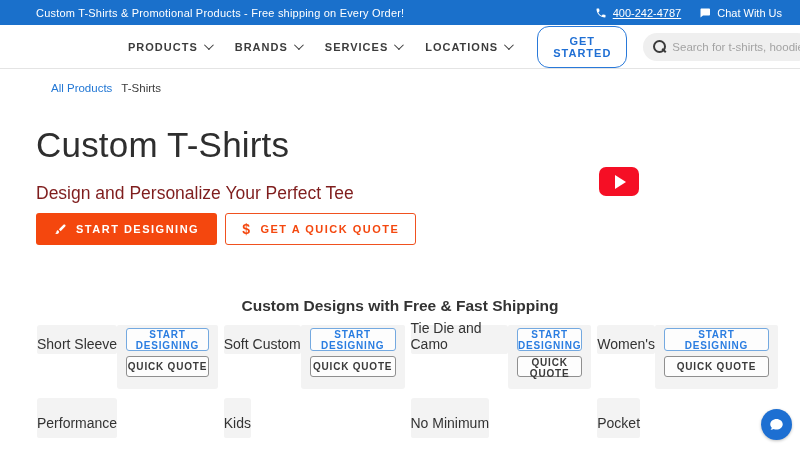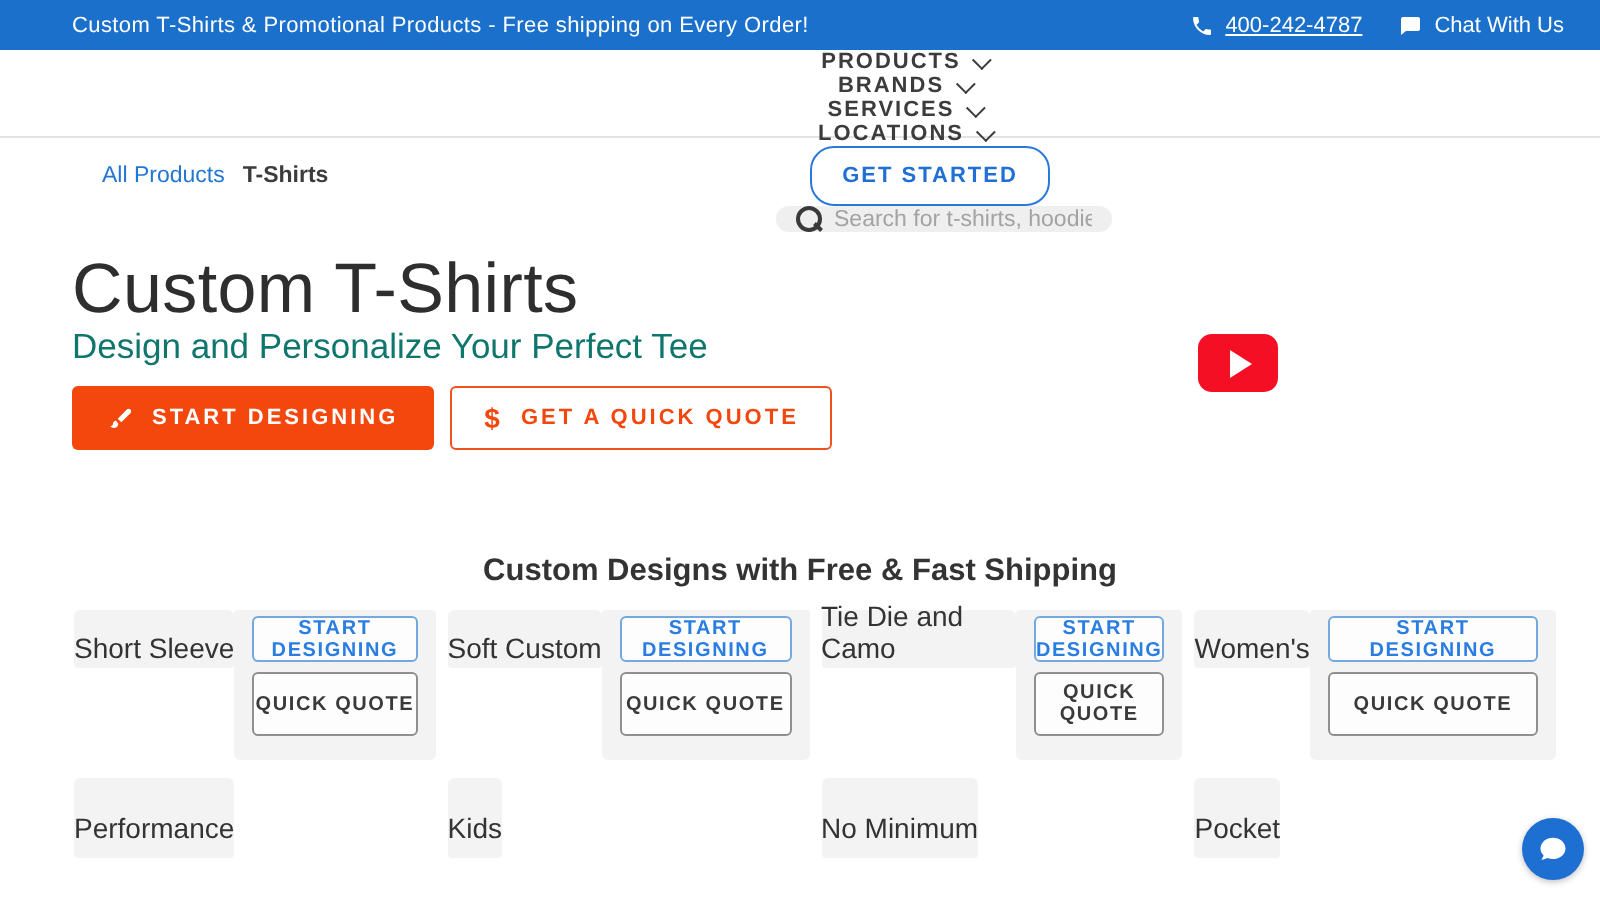--- a/index.html
+++ b/index.html
@@ -19,21 +19,21 @@
   .topbar-msg { flex:1; letter-spacing:.2px; }
   .topbar-right { display:flex; align-items:center; gap:18px; }
   .topbar-link { display:flex; align-items:center; gap:6px; color:#fff; text-decoration:none; }
   .topbar-link .phone-num { text-decoration:underline; }
   .tb-icon { width:12px; height:12px; display:inline-block; }
   .tb-icon svg { width:100%; height:100%; display:block; }
 
   
   .nav {
     height:44px; background:#fff; border-bottom:1px solid #e4e4e4;
-    display:flex; align-items:center; padding-left:128px;flex-direction:column;
+    display:flex; align-items:center; padding-left:128px;
   }
   .nav-item {
     display:flex; align-items:center; gap:6px; margin-right:24px;
     font-size:11px; font-weight:bold; letter-spacing:1px; color:#3c3c3c;
     cursor:pointer; white-space:nowrap;
   }
   .chev { width:7px; height:7px; border-right:1.5px solid #3c3c3c; border-bottom:1.5px solid #3c3c3c;
     transform:rotate(45deg) translateY(-2px); display:inline-block; }
   .get-started {
     margin-left:2px; border:1px solid #2979d9; background:#fff; color:#1f6fd4;
@@ -50,26 +50,26 @@
   .mag::after { content:""; position:absolute; width:2px; height:5px; background:#3a3a3a; transform:rotate(-45deg); left:10px; top:8px; }
   .search-input {
     border:none; background:transparent; outline:none; flex:1; min-width:0;
     font-size:11.5px; color:#555; font-family:inherit;
   }
   .search-input::placeholder { color:#a3a3a3; }
 
   
   .breadcrumb { padding:13px 36px 0; font-size:11.5px; height:30px; display:flex; gap:9px; align-items:baseline;margin-left:15px; }
   .crumb-link { color:#2277d4; text-decoration:none; cursor:pointer; }
-  .crumb-current { color:#3c3c3c;font-weight:bold; }
+  .crumb-current { color:#3c3c3c; }
 
   
   .hero { padding:28px 36px 0; position:relative; }
   .hero h1 { font-size:35px; line-height:36px; font-weight:500; color:#2e2e2e; letter-spacing:.2px; }
-  .hero-sub { margin-top:0; font-size:17.5px; line-height:20px; color:#0f766e; }
+  .hero-sub { margin-top:20px; font-size:17.5px; line-height:20px; color:#7f1d1d; }
   .cta-row { margin-top:10px; display:flex; gap:8px; }
   .btn-primary {
     background:#f4470e; color:#fff; border:none; border-radius:3px;
     font-size:11px; font-weight:bold; letter-spacing:1.5px;
     padding:0 18px; height:32px; display:flex; align-items:center; gap:9px; cursor:pointer;
     font-family:inherit;
   }
   .btn-secondary {
     background:#fff; color:#f4470e; border:1px solid #f0511f; border-radius:3px;
     font-size:11px; font-weight:bold; letter-spacing:1.5px;
@@ -94,21 +94,21 @@
   .card { flex:1; display:flex; }
   .card-top { background:#f3f3f3; border-radius:3px 3px 2px 2px; height:29px; display:flex; align-items:flex-end; justify-content:center; }
   .card-title { font-size:14px; color:#333; padding-bottom:2px; }
   .card-gap { height:13px; background:#fff; }
   .card-bottom { background:#f3f3f3; border-radius:2px 2px 3px 3px; flex:1; padding:3px 9px 12px; }
   .card-btn {
     width:100%; display:block; background:#fdfdfd; border-radius:3px; cursor:pointer;
     font-size:10px; font-weight:bold; letter-spacing:.8px; font-family:inherit;
   }
   .card-btn.blue { border:1px solid #74a9e0; color:#2a7de1; height:23px; }
-  .card-btn.gray { border:1px solid #8f8f8f; color:#3a3a3a; height:32px; margin-top:5px; }
+  .card-btn.gray { border:1px solid #8f8f8f; color:#3a3a3a; height:21px; margin-top:5px; }
   .card.short { height:40px; }
   .card.short .card-top { height:40px; align-items:center; }
   .cards.row2 .card-title { padding:10px 0 0; }
 
   
   .chat-fab {
     position:absolute; right:8px; bottom:10px; width:31px; height:31px; border-radius:50%;
     background:#1d6fd2; display:flex; align-items:center; justify-content:center; cursor:pointer;
     box-shadow:0 1px 3px rgba(0,0,0,.25);
   }

